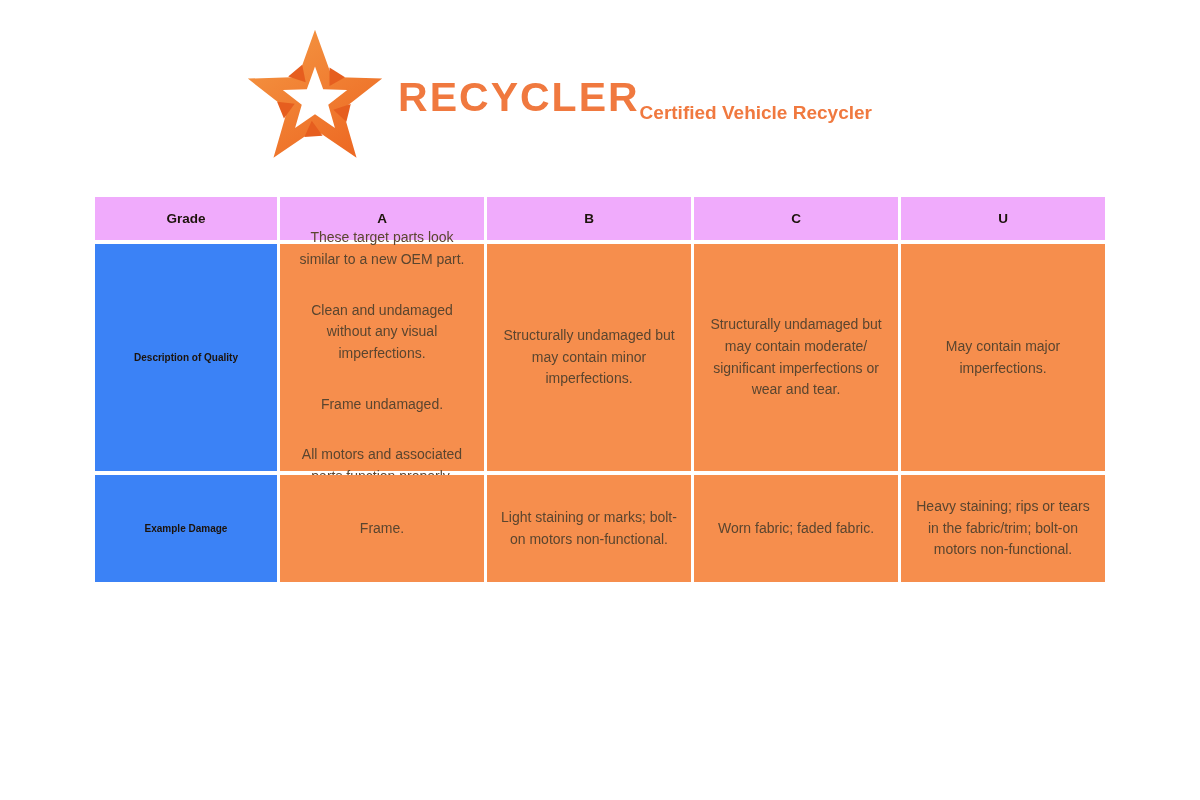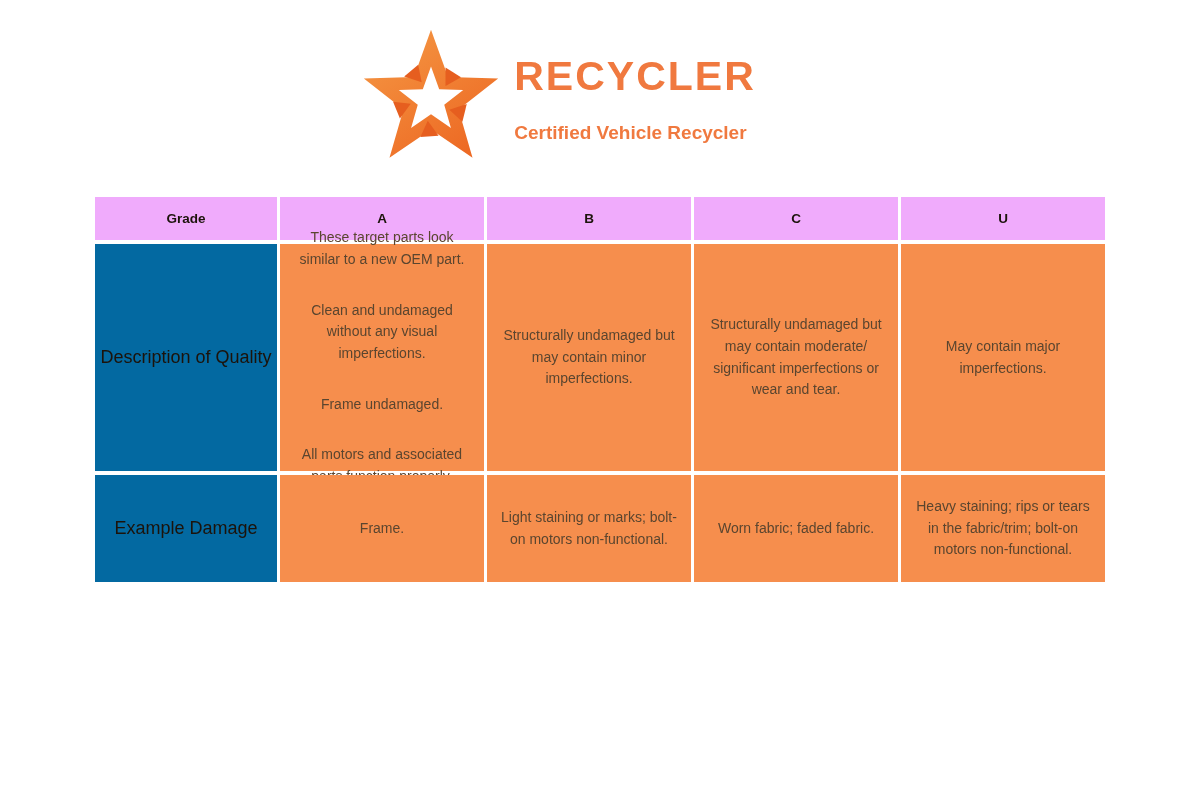--- a/index.html
+++ b/index.html
@@ -18,21 +18,21 @@
   
   .logo-block {
     display: flex;
     align-items: center;
     justify-content: center;
     padding-top: 25px;
     position: relative;
     left: -43px;
     gap: 10px;
   }
-  .logo-text { display: flex; flex-direction: column; }
+  .logo-text { display: flex; flex-direction: row; }
   .logo-name {
     font-size: 41px;
     font-weight: bold;
     letter-spacing: 2px;
     color: #f0793f;
     line-height: 1;
   }
   .logo-tagline {
     font-size: 19px;
     font-weight: bold;
@@ -67,24 +67,24 @@
     justify-content: center;
     text-align: center;
   }
   .cell-head {
     background: #f0abfc;
     color: #1c130b;
     font-weight: bold;
     font-size: 13.5px;
   }
   .cell-label {
-    background: #0369a1;
+    background: #3b82f6;
     color: #1c130b;
-    font-weight: normal;
-    font-size: 18px;
+    font-weight: bold;
+    font-size: 10px;
   }
   .cell-body {
     background: #f68e4d;
     color: #5a452f;
     font-size: 14px;
     line-height: 1.55;
   }
   .cell-body p { margin: 0 12px; }
   .cell-body p + p { margin-top: 29px; }
 </style>

